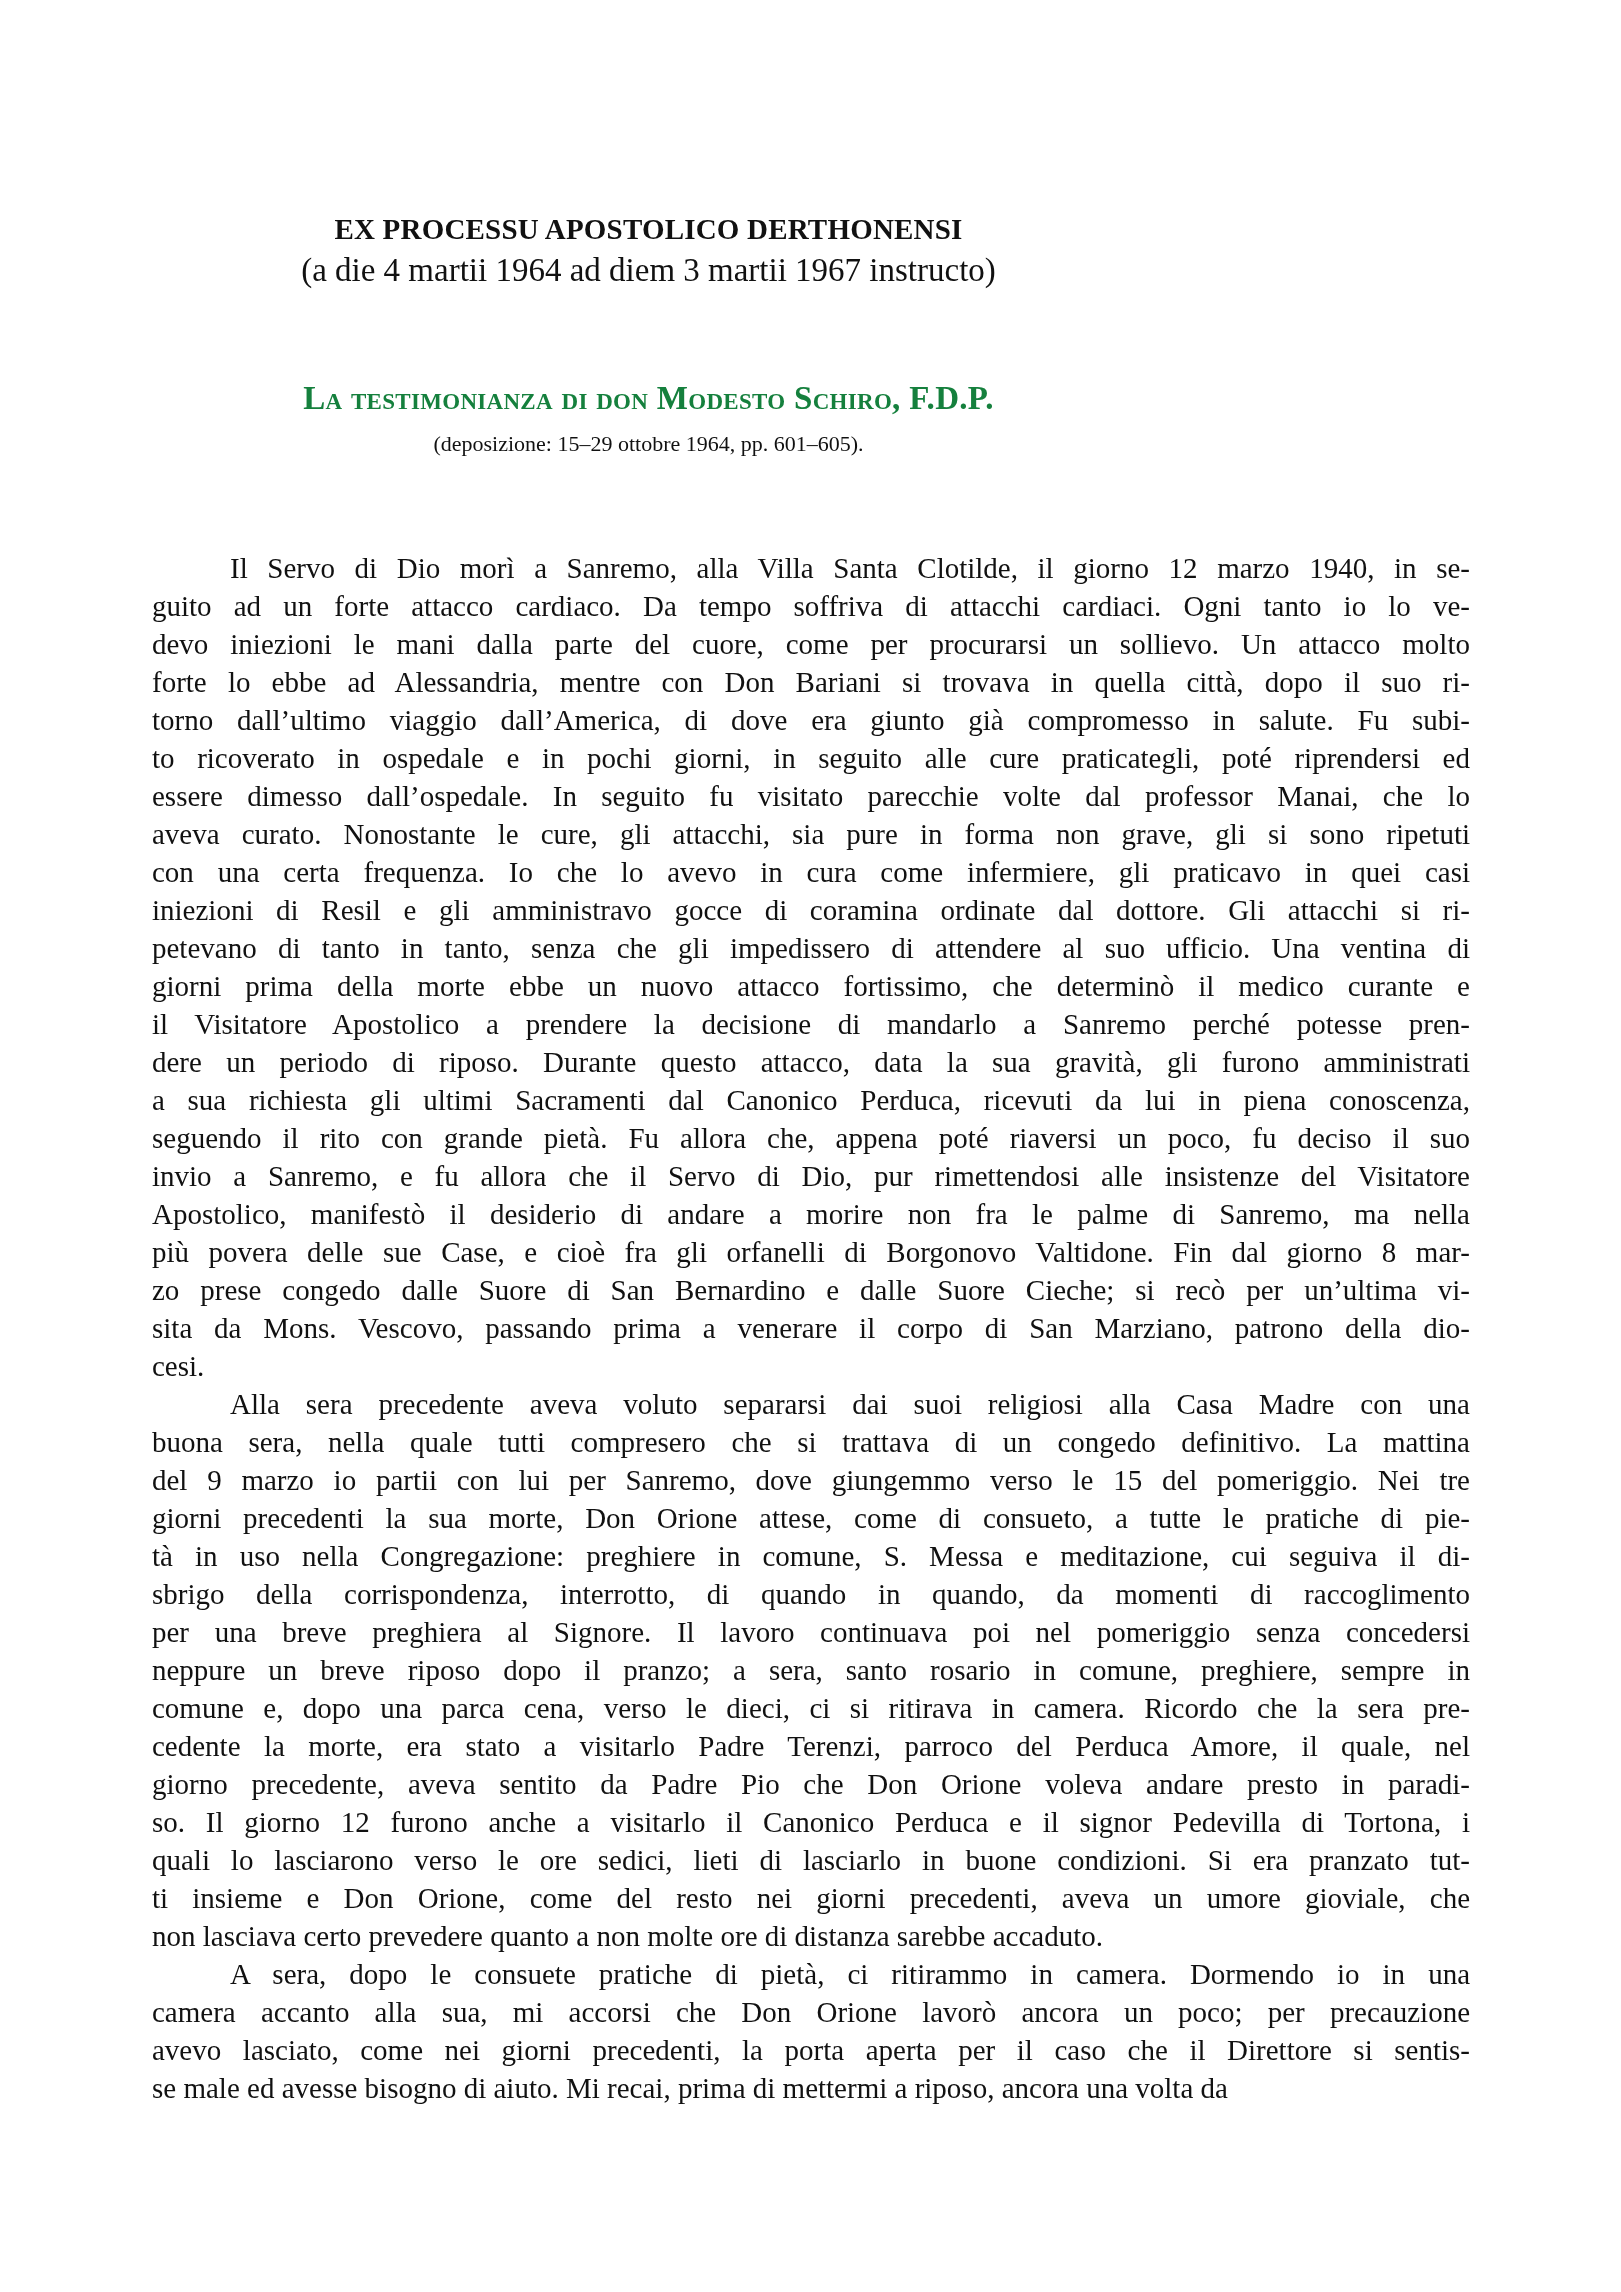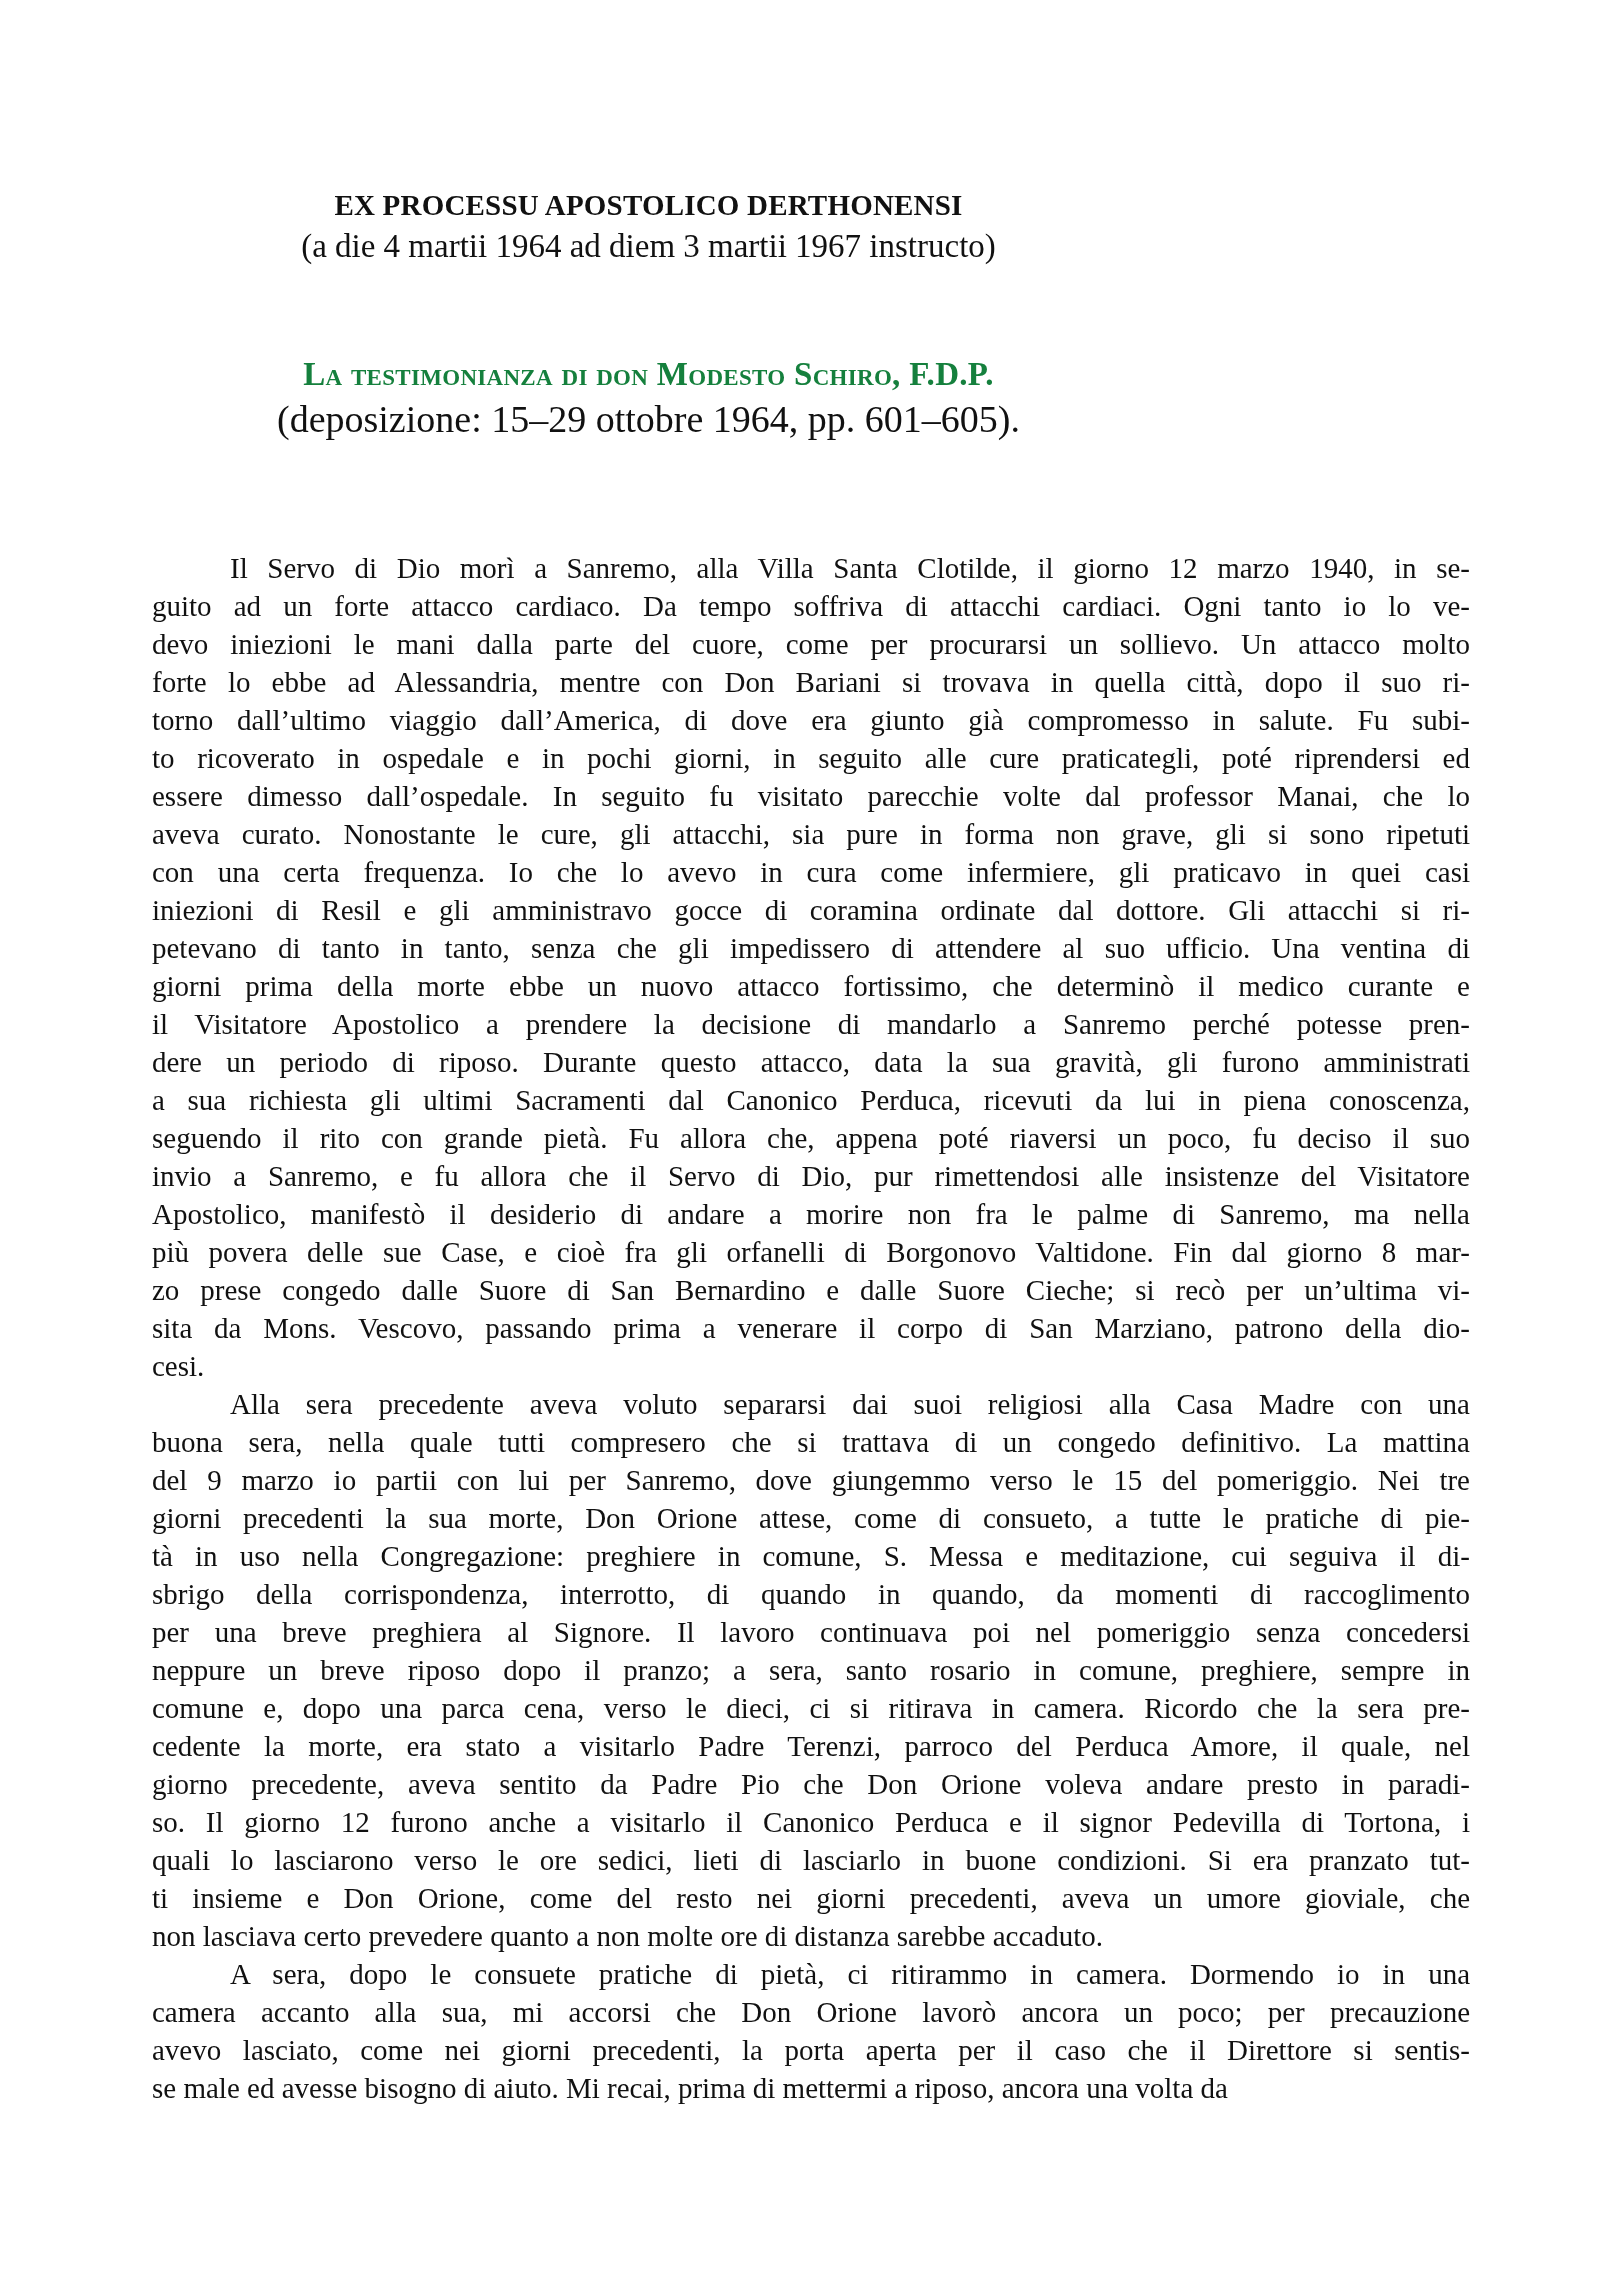--- a/index.html
+++ b/index.html
@@ -19,20 +19,21 @@
       position: absolute;
       left: 0; top: 0;
       width: 1621px;
       height: 2293px;
     }
     .header-block {
       position: absolute;
       left: 0;
       width: 1297px;
       text-align: center;
+      margin-top: 24px;
     }
     .process-title {
       top: 186px;
       font-size: 29px;
       font-weight: bold;
       letter-spacing: 0.2px;
       line-height: 39px;
     }
     .process-subtitle {
       top: 227px;
@@ -43,21 +44,21 @@
       top: 353px;
       font-size: 33px;
       font-weight: bold;
       line-height: 43px;
       color: #15803d;
       font-variant: small-caps;
       letter-spacing: 0.3px;
     }
     .testimony-subtitle {
       top: 400px;
-      font-size: 38px;
+      font-size: 22px;
       line-height: 39px;
     }
     .body-text {
       position: absolute;
       left: 152px;
       top: 549px;
       width: 1318px;
       font-size: 29px;
       line-height: 38px;
     }

